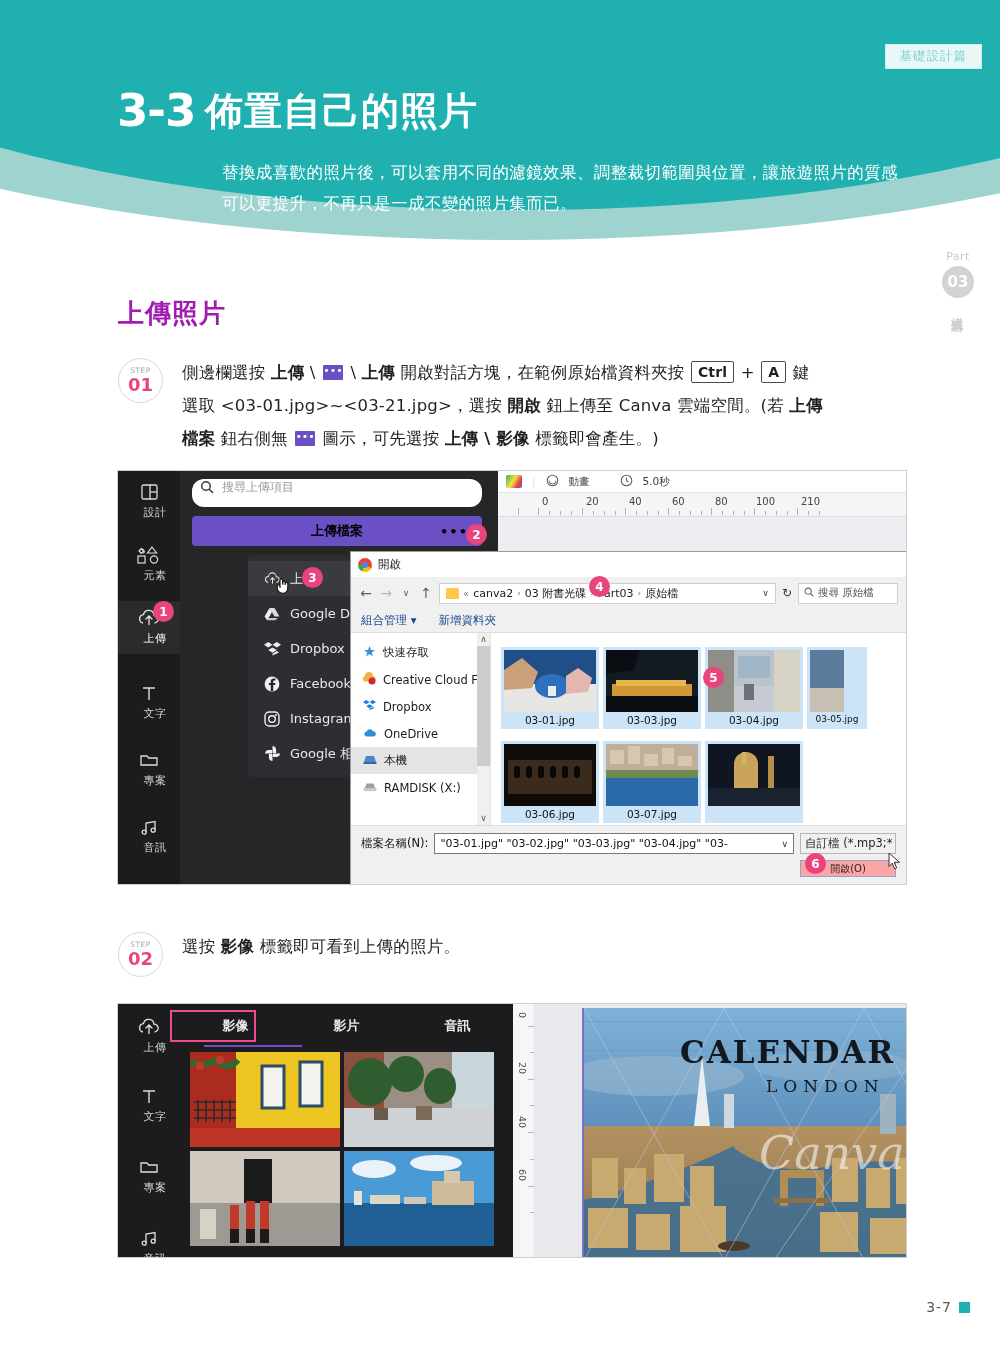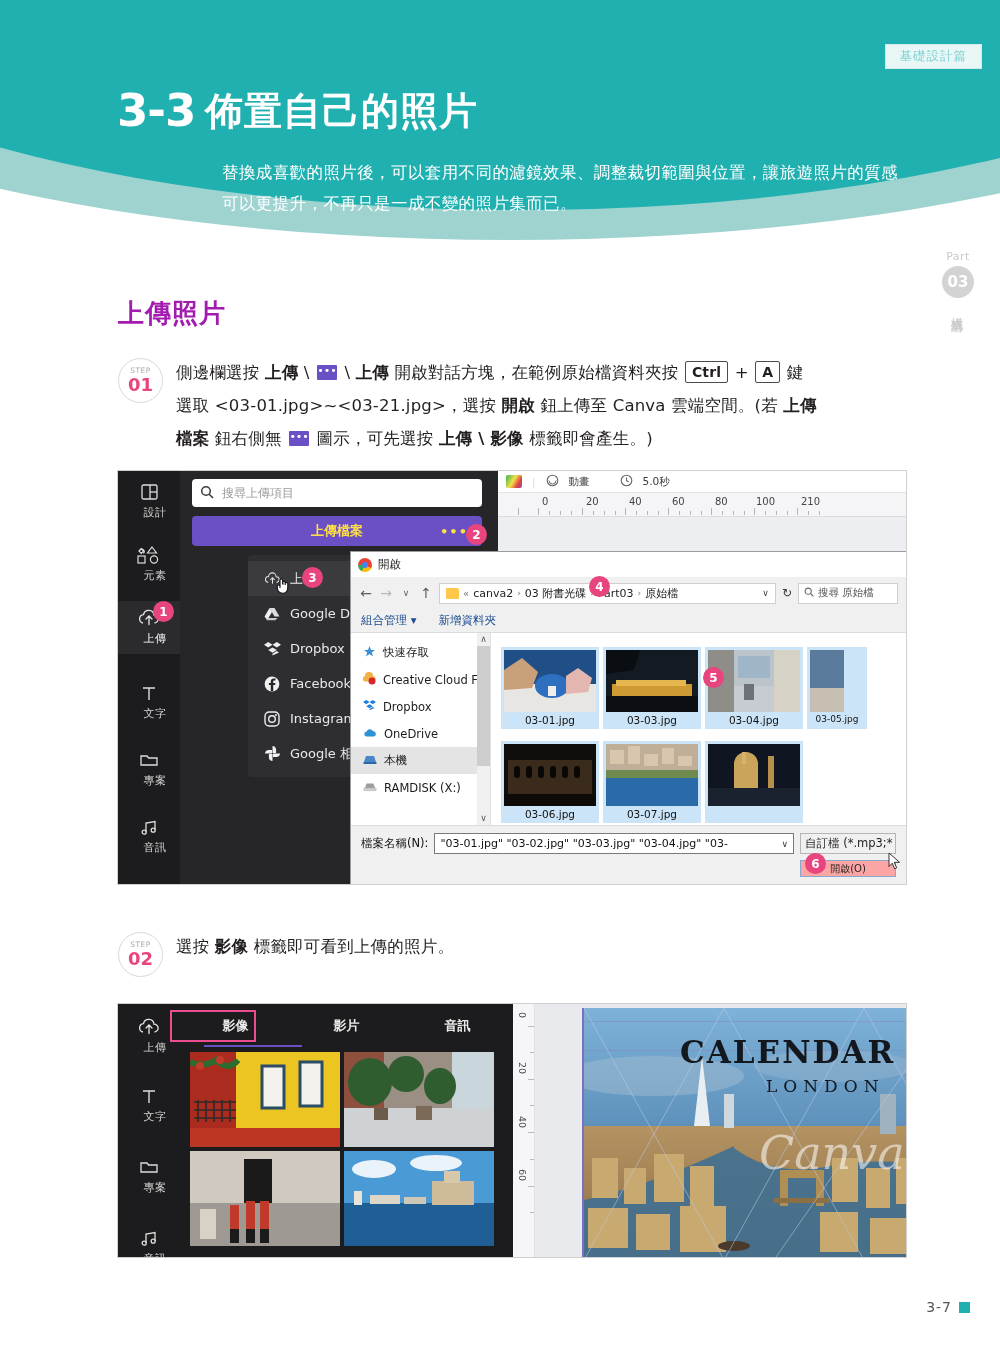--- a/index.html
+++ b/index.html
@@ -71,21 +71,21 @@
   
   .step { position:absolute; display:flex; }
   .step-badge {
     width:45px; height:45px; border-radius:50%;
     border:1.6px solid #d9d9d9; flex:0 0 45px;
     display:flex; flex-direction:column; align-items:center; justify-content:center;
     margin-top:2px;
   }
   .step-badge .s-lab { font-size:7.5px; color:#a9a9a9; letter-spacing:.5px; line-height:1; margin-bottom:1px;}
   .step-badge .s-num { font-size:18px; font-weight:bold; color:#e8447e; line-height:1; }
-  .step-body { margin-left:13px; font-size:16.5px; line-height:2.0; letter-spacing:.2px; }
+  .step-body { margin-left:19px; font-size:16.5px; line-height:2.0; letter-spacing:.2px; }
   .step-body b { font-weight:bold; }
   .kbd {
     display:inline-block; border:1px solid #4b4b4b; border-radius:2px;
     padding:0 6px; font-size:14px; font-weight:bold; line-height:1.45;
     vertical-align:1px; margin:0 1px;
   }
   .dots-ico {
     display:inline-block; width:20px; height:15px; background:#6b4fc4;
     vertical-align:-2px; position:relative; margin:0 2px; border-radius:1px;
   }
@@ -103,26 +103,26 @@
   .rail-item { width:62px; text-align:center; color:#d6d6d6; padding-top:6px; }
   .rail-item .ri-ico { height:22px; display:flex; align-items:center; justify-content:center; }
   .rail-item .ri-lab { font-size:11px; margin-top:2px; letter-spacing:.5px;padding-left:12px; }
   .rail-item.active { background:#2b2b2e; }
   .rail-item.active .ri-lab { color:#fff; }
 
   
   .cv-panel { position:absolute; left:62px; top:0; width:318px; height:100%; background:#262629; }
   .cv-search {
     position:absolute; left:12px; top:8px; width:290px; height:28px;
-    background:#fff; border-radius:4px; display:flex; align-items:center; padding-left:8px;
+    background:#fff; border-radius:12px; display:flex; padding-left:8px;
   }
   .cv-search .ph { font-size:12px; color:#9b9b9b; margin-left:8px; }
   .cv-upload-btn {
     position:absolute; left:12px; top:45px; width:290px; height:30px;
-    background:#6b4fc4; border-radius:4px; color:#fde047;
+    background:#6b4fc4; border-radius:4px; color:#000000;
     font-size:13px; font-weight:bold; display:flex; align-items:center; justify-content:center;
     position:absolute;
   }
   .cv-upload-btn .ell { position:absolute; right:14px; font-size:13px; letter-spacing:1px; }
   .cv-menu { position:absolute; left:68px; top:84px; width:238px; background:#2e2e32; border-radius:4px; padding:6px 0;}
   .cv-menu .mi { height:35px; display:flex; align-items:center; padding-left:16px; color:#e8e8e8; font-size:13px; }
   .cv-menu .mi .mico { width:26px; display:flex; align-items:center; }
   .cv-menu .mi.hl { background:#3a3a3f; }
   .newtag { background:#6b4fc4; color:#fff; font-size:9.5px; padding:1.5px 5px; border-radius:3px; margin-left:7px;}
 

